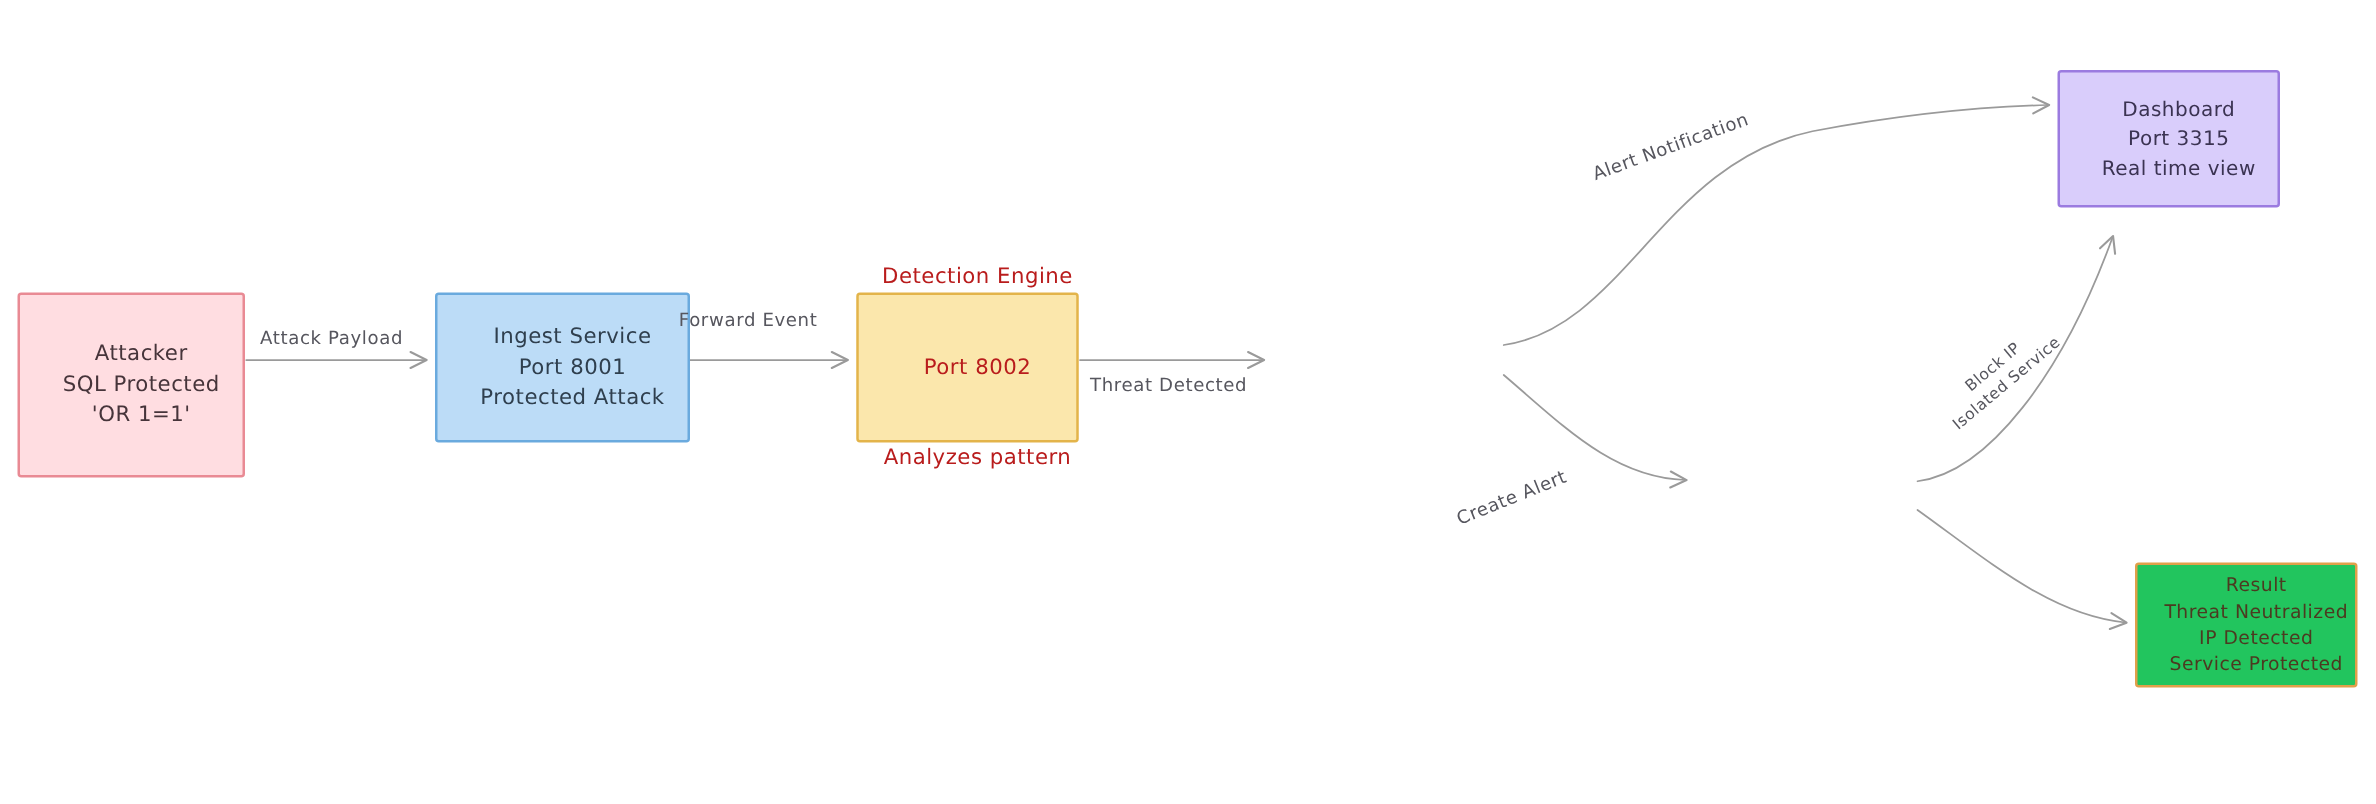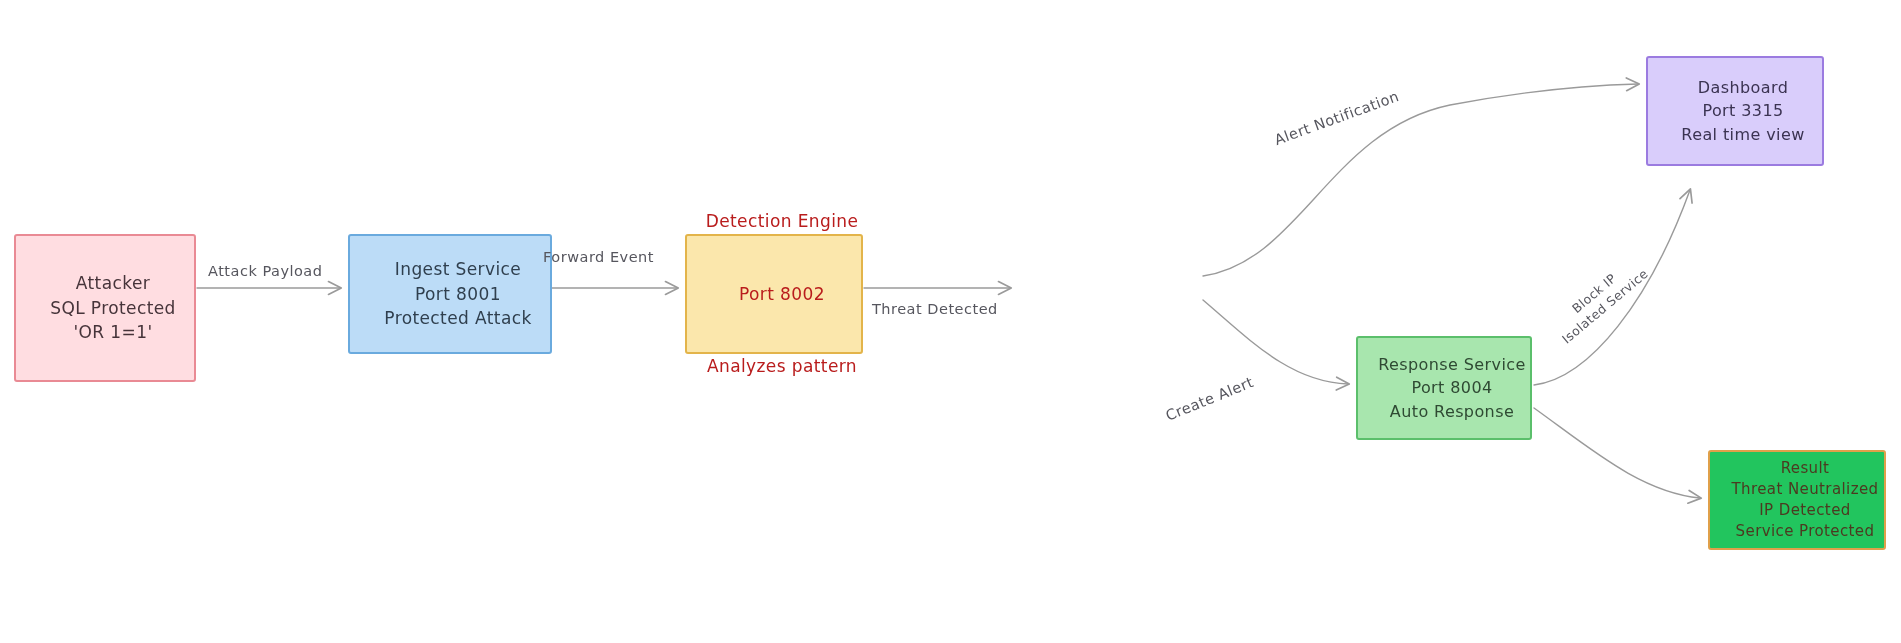--- a/index.html
+++ b/index.html
@@ -104,25 +104,20 @@
     <span class="line">Analyzes pattern</span>
   </div>
 
 
   <div class="node" style="left:1646px; top:56px; width:178px; height:110px; background:#d9cdfb; border-color:#9b7be0; color:#3b3352; font-size:16px;">
     <span class="line">Dashboard</span>
     <span class="line">Port 3315</span>
     <span class="line">Real time view</span>
   </div>
 
-  <div class="node" style="left:1356px; top:336px; width:176px; height:104px; background:#a8e6ae; border-color:#5bbf6b; color:#2f4a33; font-size:16px;">
-    <span class="line">Response Service</span>
-    <span class="line">Port 8004</span>
-    <span class="line">Auto Response</span>
-  </div>
 
   <div class="node" style="left:1708px; top:450px; width:178px; height:100px; background:#22c55e; border-color:#e0a04a; color:#4c3a20; font-size:15px; line-height:1.4;">
     <span class="line">Result</span>
     <span class="line">Threat Neutralized</span>
     <span class="line">IP Detected</span>
     <span class="line">Service Protected</span>
   </div>
 
   <div class="edge-label" style="left:208px; top:262px;">
     <span class="lbl-line">Attack Payload</span>

